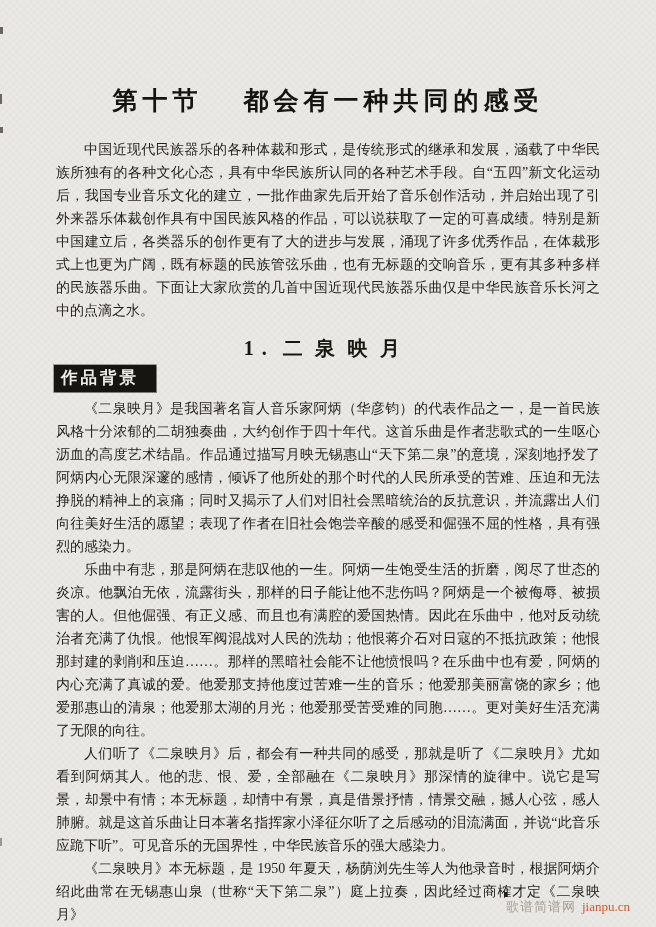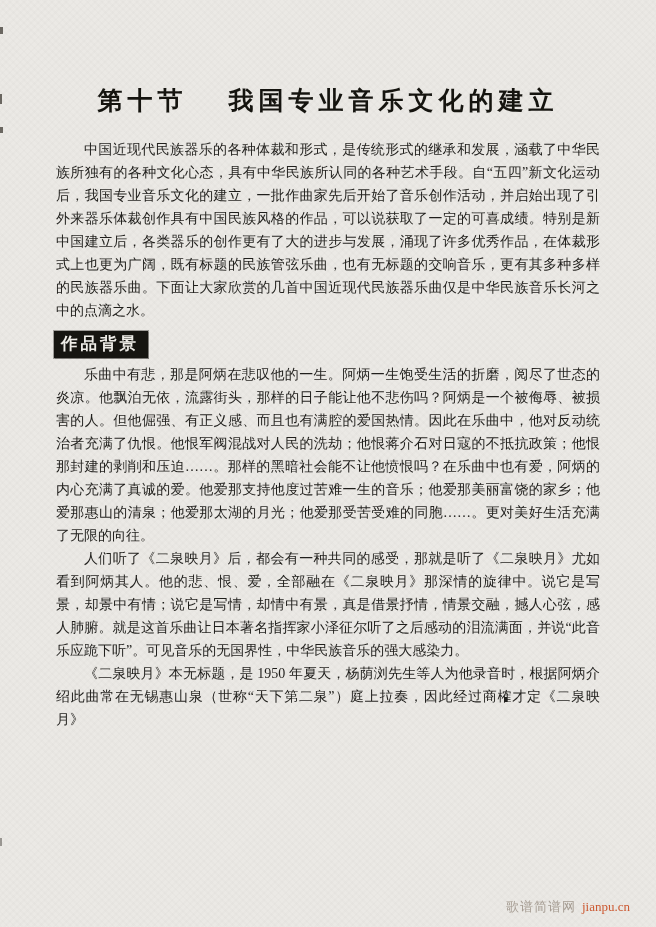--- a/index.html
+++ b/index.html
@@ -55,27 +55,27 @@
   .composer {
     margin-top: 8px;
     text-align: right;
     padding-right: 66px;
     font-size: 14.5px;
     color: #23221e;
   }
 
   .bg-header {
     display: inline-block;
-    margin: 9px 0 5px -2px;
+    margin: 3px 0 5px -2px;
     background: #161511;
     color: #efede8;
     font-size: 16.5px;
     font-weight: 700;
     letter-spacing: 3px;
-    padding: 2px 9px 3px 7px;
+    padding: 2px 17px 3px 7px;
     box-shadow: 0 0 0 1px rgba(20,18,14,0.35), 1px 1px 0 rgba(20,18,14,0.25);
   }
 
   .watermark {
     position: absolute;
     right: 26px; bottom: 11px;
     font-size: 13px;
     white-space: nowrap;
   }
   .wm-name { color: #a59c92; letter-spacing: 1px; }
@@ -95,32 +95,34 @@
 
 <div class="page">
 
   <div class="speck s1"></div>
   <div class="speck s2"></div>
   <div class="speck s3"></div>
   <div class="speck s4"></div>
 
   <div class="content">
 
-    <h1 class="title"><span class="section-label">第十节</span><span>我国专业音乐文化的建立</span></h1>
+    <h1 class="title"><span class="section-label">第十节</span><span>都会有一种共同的感受</span></h1>
 
     <p class="body-text intro">中国近现代民族器乐的各种体裁和形式，是传统形式的继承和发展，涵载了中华民族所独有的各种文化心态，具有中华民族所认同的各种艺术手段。自“五四”新文化运动后，我国专业音乐文化的建立，一批作曲家先后开始了音乐创作活动，并启始出现了引外来器乐体裁创作具有中国民族风格的作品，可以说获取了一定的可喜成绩。特别是新中国建立后，各类器乐的创作更有了大的进步与发展，涌现了许多优秀作品，在体裁形式上也更为广阔，既有标题的民族管弦乐曲，也有无标题的交响音乐，更有其多种多样的民族器乐曲。下面让大家欣赏的几首中国近现代民族器乐曲仅是中华民族音乐长河之中的点滴之水。</p>
 
+    <h2 class="piece-title"><span class="num">1.</span><span class="name">二泉映月</span></h2>
 
 
     <div>
       <span class="bg-header">作品背景</span>
     </div>
 
+    <p class="body-text">《二泉映月》是我国著名盲人音乐家阿炳（华彦钧）的代表作品之一，是一首民族风格十分浓郁的二胡独奏曲，大约创作于四十年代。这首乐曲是作者悲歌式的一生呕心沥血的高度艺术结晶。作品通过描写月映无锡惠山“天下第二泉”的意境，深刻地抒发了阿炳内心无限深邃的感情，倾诉了他所处的那个时代的人民所承受的苦难、压迫和无法挣脱的精神上的哀痛；同时又揭示了人们对旧社会黑暗统治的反抗意识，并流露出人们向往美好生活的愿望；表现了作者在旧社会饱尝辛酸的感受和倔强不屈的性格，具有强烈的感染力。</p>
     <p class="body-text">乐曲中有悲，那是阿炳在悲叹他的一生。阿炳一生饱受生活的折磨，阅尽了世态的炎凉。他飘泊无依，流露街头，那样的日子能让他不悲伤吗？阿炳是一个被侮辱、被损害的人。但他倔强、有正义感、而且也有满腔的爱国热情。因此在乐曲中，他对反动统治者充满了仇恨。他恨军阀混战对人民的洗劫；他恨蒋介石对日寇的不抵抗政策；他恨那封建的剥削和压迫……。那样的黑暗社会能不让他愤恨吗？在乐曲中也有爱，阿炳的内心充满了真诚的爱。他爱那支持他度过苦难一生的音乐；他爱那美丽富饶的家乡；他爱那惠山的清泉；他爱那太湖的月光；他爱那受苦受难的同胞……。更对美好生活充满了无限的向往。</p>
-    <p class="body-text">人们听了《二泉映月》后，都会有一种共同的感受，那就是听了《二泉映月》尤如看到阿炳其人。他的悲、恨、爱，全部融在《二泉映月》那深情的旋律中。说它是写景，却景中有情；说它是写情，却情中有景，真是借景抒情，情景交融，撼人心弦，感人肺腑。就是这首乐曲让日本著名指挥家小泽征尔听了之后感动的泪流满面，并说“此音乐应跪下听”。可见音乐的无国界性，中华民族音乐的强大感染力。</p>
+    <p class="body-text">人们听了《二泉映月》后，都会有一种共同的感受，那就是听了《二泉映月》尤如看到阿炳其人。他的悲、恨、爱，全部融在《二泉映月》那深情的旋律中。说它是写景，却景中有情；本无标题，却情中有景，真是借景抒情，情景交融，撼人心弦，感人肺腑。就是这首乐曲让日本著名指挥家小泽征尔听了之后感动的泪流满面，并说“此音乐应跪下听”。可见音乐的无国界性，中华民族音乐的强大感染力。</p>
     <p class="body-text">《二泉映月》本无标题，是 1950 年夏天，杨荫浏先生等人为他录音时，根据阿炳介绍此曲常在无锡惠山泉（世称“天下第二泉”）庭上拉奏，因此经过商榷才定《二泉映月》</p>
 
   </div>
 
   <div class="watermark">
     <span class="wm-name">歌谱简谱网</span><span class="wm-url">jianpu.cn</span>
   </div>
 
 </div>
 

